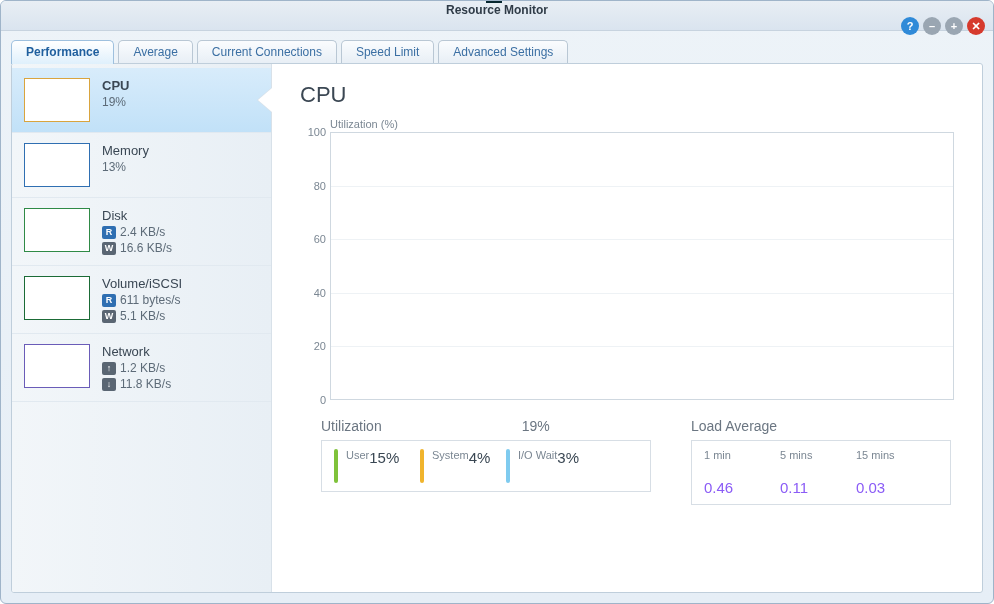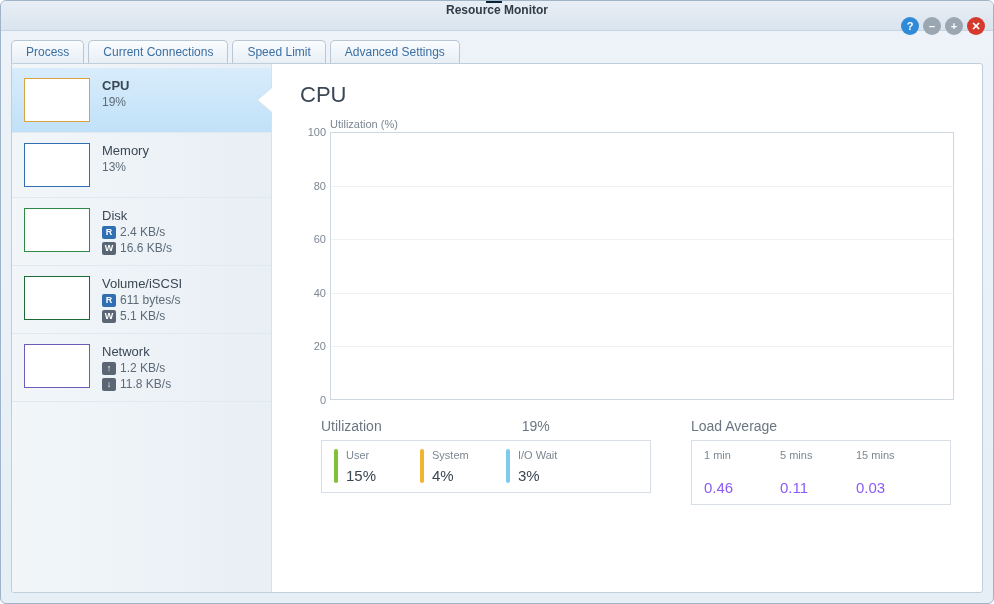--- a/index.html
+++ b/index.html
@@ -231,21 +231,21 @@
     align-items:flex-start;
     gap:8px;
     min-width:72px;
   }
   .bar {
     width:4px; height:34px; border-radius:2px;
   }
   .bar.user { background:#7fc23a; }
   .bar.sys  { background:#f0b42d; }
   .bar.io   { background:#7fcbef; }
-  .metric .mlabels { display:flex; flex-direction:column; gap:6px; }
+  .metric .mlabels { display:flex; flex-direction:row; gap:0; }
   .metric .mname { font-size:11px; color:#7b8793; }
   .metric .mval  { font-size:15px; color:#3a4753; }
 
   .loadavg-box {
     border:1px solid #d7dee5;
     padding:8px 12px;
     display:flex;
     gap:18px;
     background:#fff;
   }
@@ -263,21 +263,22 @@
     <div class="title-text">Resource Monitor</div>
     <div class="title-controls">
       <div class="tctrl help">?</div>
       <div class="tctrl min">–</div>
       <div class="tctrl max">+</div>
       <div class="tctrl close">✕</div>
     </div>
   </div>
 
   <div class="tabs-row">
-    <div class="tab">Process</div>
+    <div class="tab active">Performance</div>
+    <div class="tab">Average</div>
     <div class="tab">Current Connections</div>
     <div class="tab">Speed Limit</div>
     <div class="tab">Advanced Settings</div>
   </div>
 
   <div class="client">
 
     <div class="sidebar">
 
       <div class="sb-item selected" data-idx="0">

